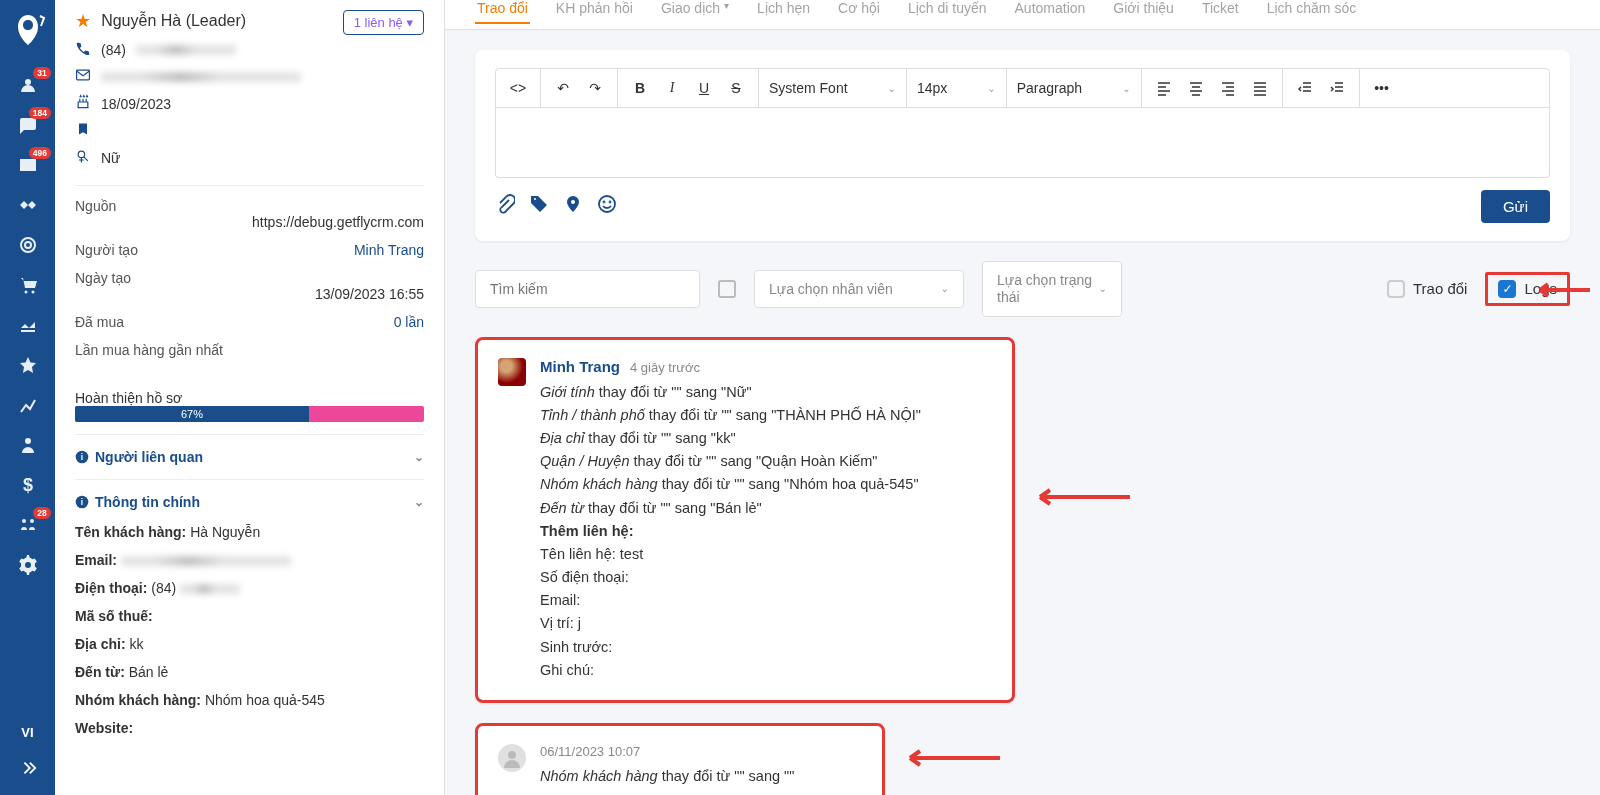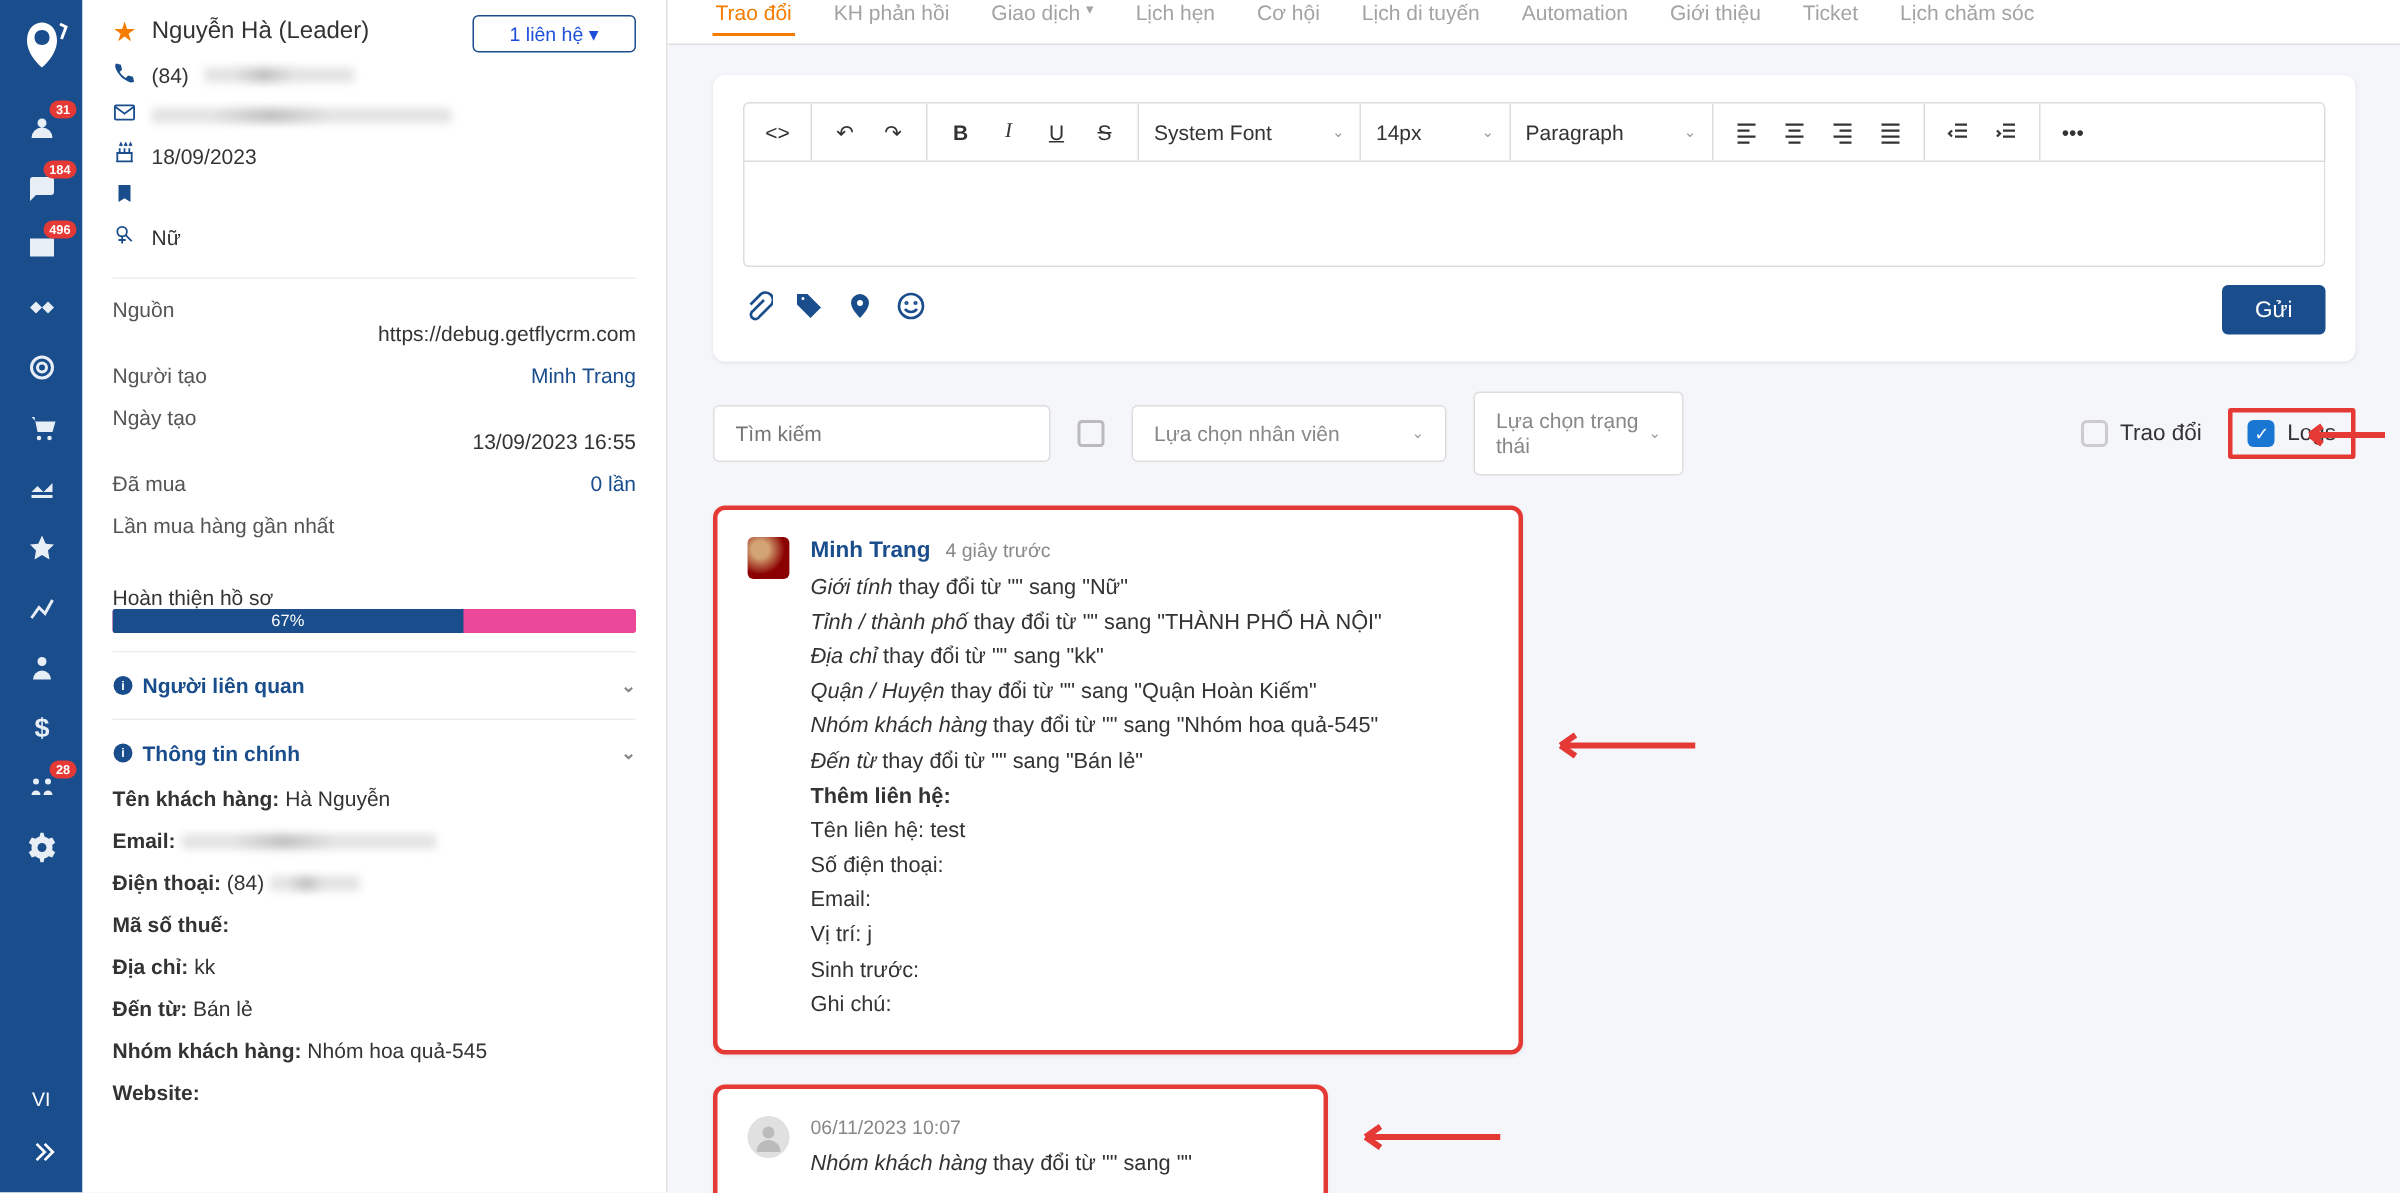--- a/index.html
+++ b/index.html
@@ -6,31 +6,31 @@
 body { font-family: -apple-system, BlinkMacSystemFont, "Segoe UI", Arial, sans-serif; font-size: 14px; color: #333; background: #f5f6fa; width: 1600px; height: 795px; overflow: hidden; }
 .app { display: flex; height: 100%; }
 
 
 .sidebar { width: 55px; background: #1a4d8c; display: flex; flex-direction: column; align-items: center; padding-top: 10px; }
 .sidebar-logo { width: 40px; height: 40px; margin-bottom: 15px; position: relative; }
 .sidebar-logo svg { fill: #fff; }
 .sidebar-item { position: relative; width: 55px; height: 40px; display: flex; align-items: center; justify-content: center; color: #e8eef5; cursor: pointer; }
 .badge { position: absolute; top: 2px; right: 4px; background: #e53935; color: #fff; font-size: 8.5px; font-weight: bold; padding: 1px 4px; border-radius: 8px; min-width:18px; text-align:center; }
 .sidebar-bottom { margin-top: auto; margin-bottom: 10px; width:100%; display:flex; flex-direction:column; align-items:center; }
-.sidebar-lang { color: #fff; font-size: 13px; font-weight: 400; height: 35px; display:flex; align-items:center; }
+.sidebar-lang { color: #fff; font-size: 13px; font-weight: 700; height: 35px; display:flex; align-items:center; }
 .sidebar-expand { color:#fff; height:35px; display:flex; align-items:center; justify-content:center; width:100%; cursor:pointer;}
 
 
 .left-panel { width: 390px; background: #fff; border-right: 1px solid #e0e0e0; overflow-y: auto; padding: 0 20px; }
 
 .contact-card { padding: 10px 0; position: relative; }
 .contact-row { display: flex; align-items: center; gap: 10px; margin-bottom: 8px; }
 .icon-blue { color: #1a4d8c; }
 .contact-name { font-size: 16px; color: #333; }
-.btn-contact { border: 1px solid #1a4d8c; color: #1d4ed8; background: #fff; padding: 4px 24px; border-radius: 4px; font-size: 13px; cursor: pointer; position: absolute; top: 10px; right: 0; }
+.btn-contact { border: 1px solid #1a4d8c; color: #8b5cf6; background: #fff; padding: 4px 10px; border-radius: 4px; font-size: 13px; cursor: pointer; position: absolute; top: 10px; right: 0; }
 .btn-contact::after { content: " ▾"; }
 .blur { filter: blur(3px); background: linear-gradient(90deg, #e3e3e3 20%, #c0c0c0 40%, #e3e3e3 60%); height: 10px; border-radius: 2px; display:inline-block; }
 
 .meta-section { border-top: 1px solid #eee; padding: 12px 0; }
 .meta-row { display: flex; justify-content: space-between; margin-bottom: 12px; font-size: 14px; }
 .meta-label { color: #555; }
 .meta-value { color: #333; margin-top: 16px; }
 .meta-link { color: #1a4d8c; font-weight: 500; }
 
 .progress-section { padding: 8px 0 12px; }

